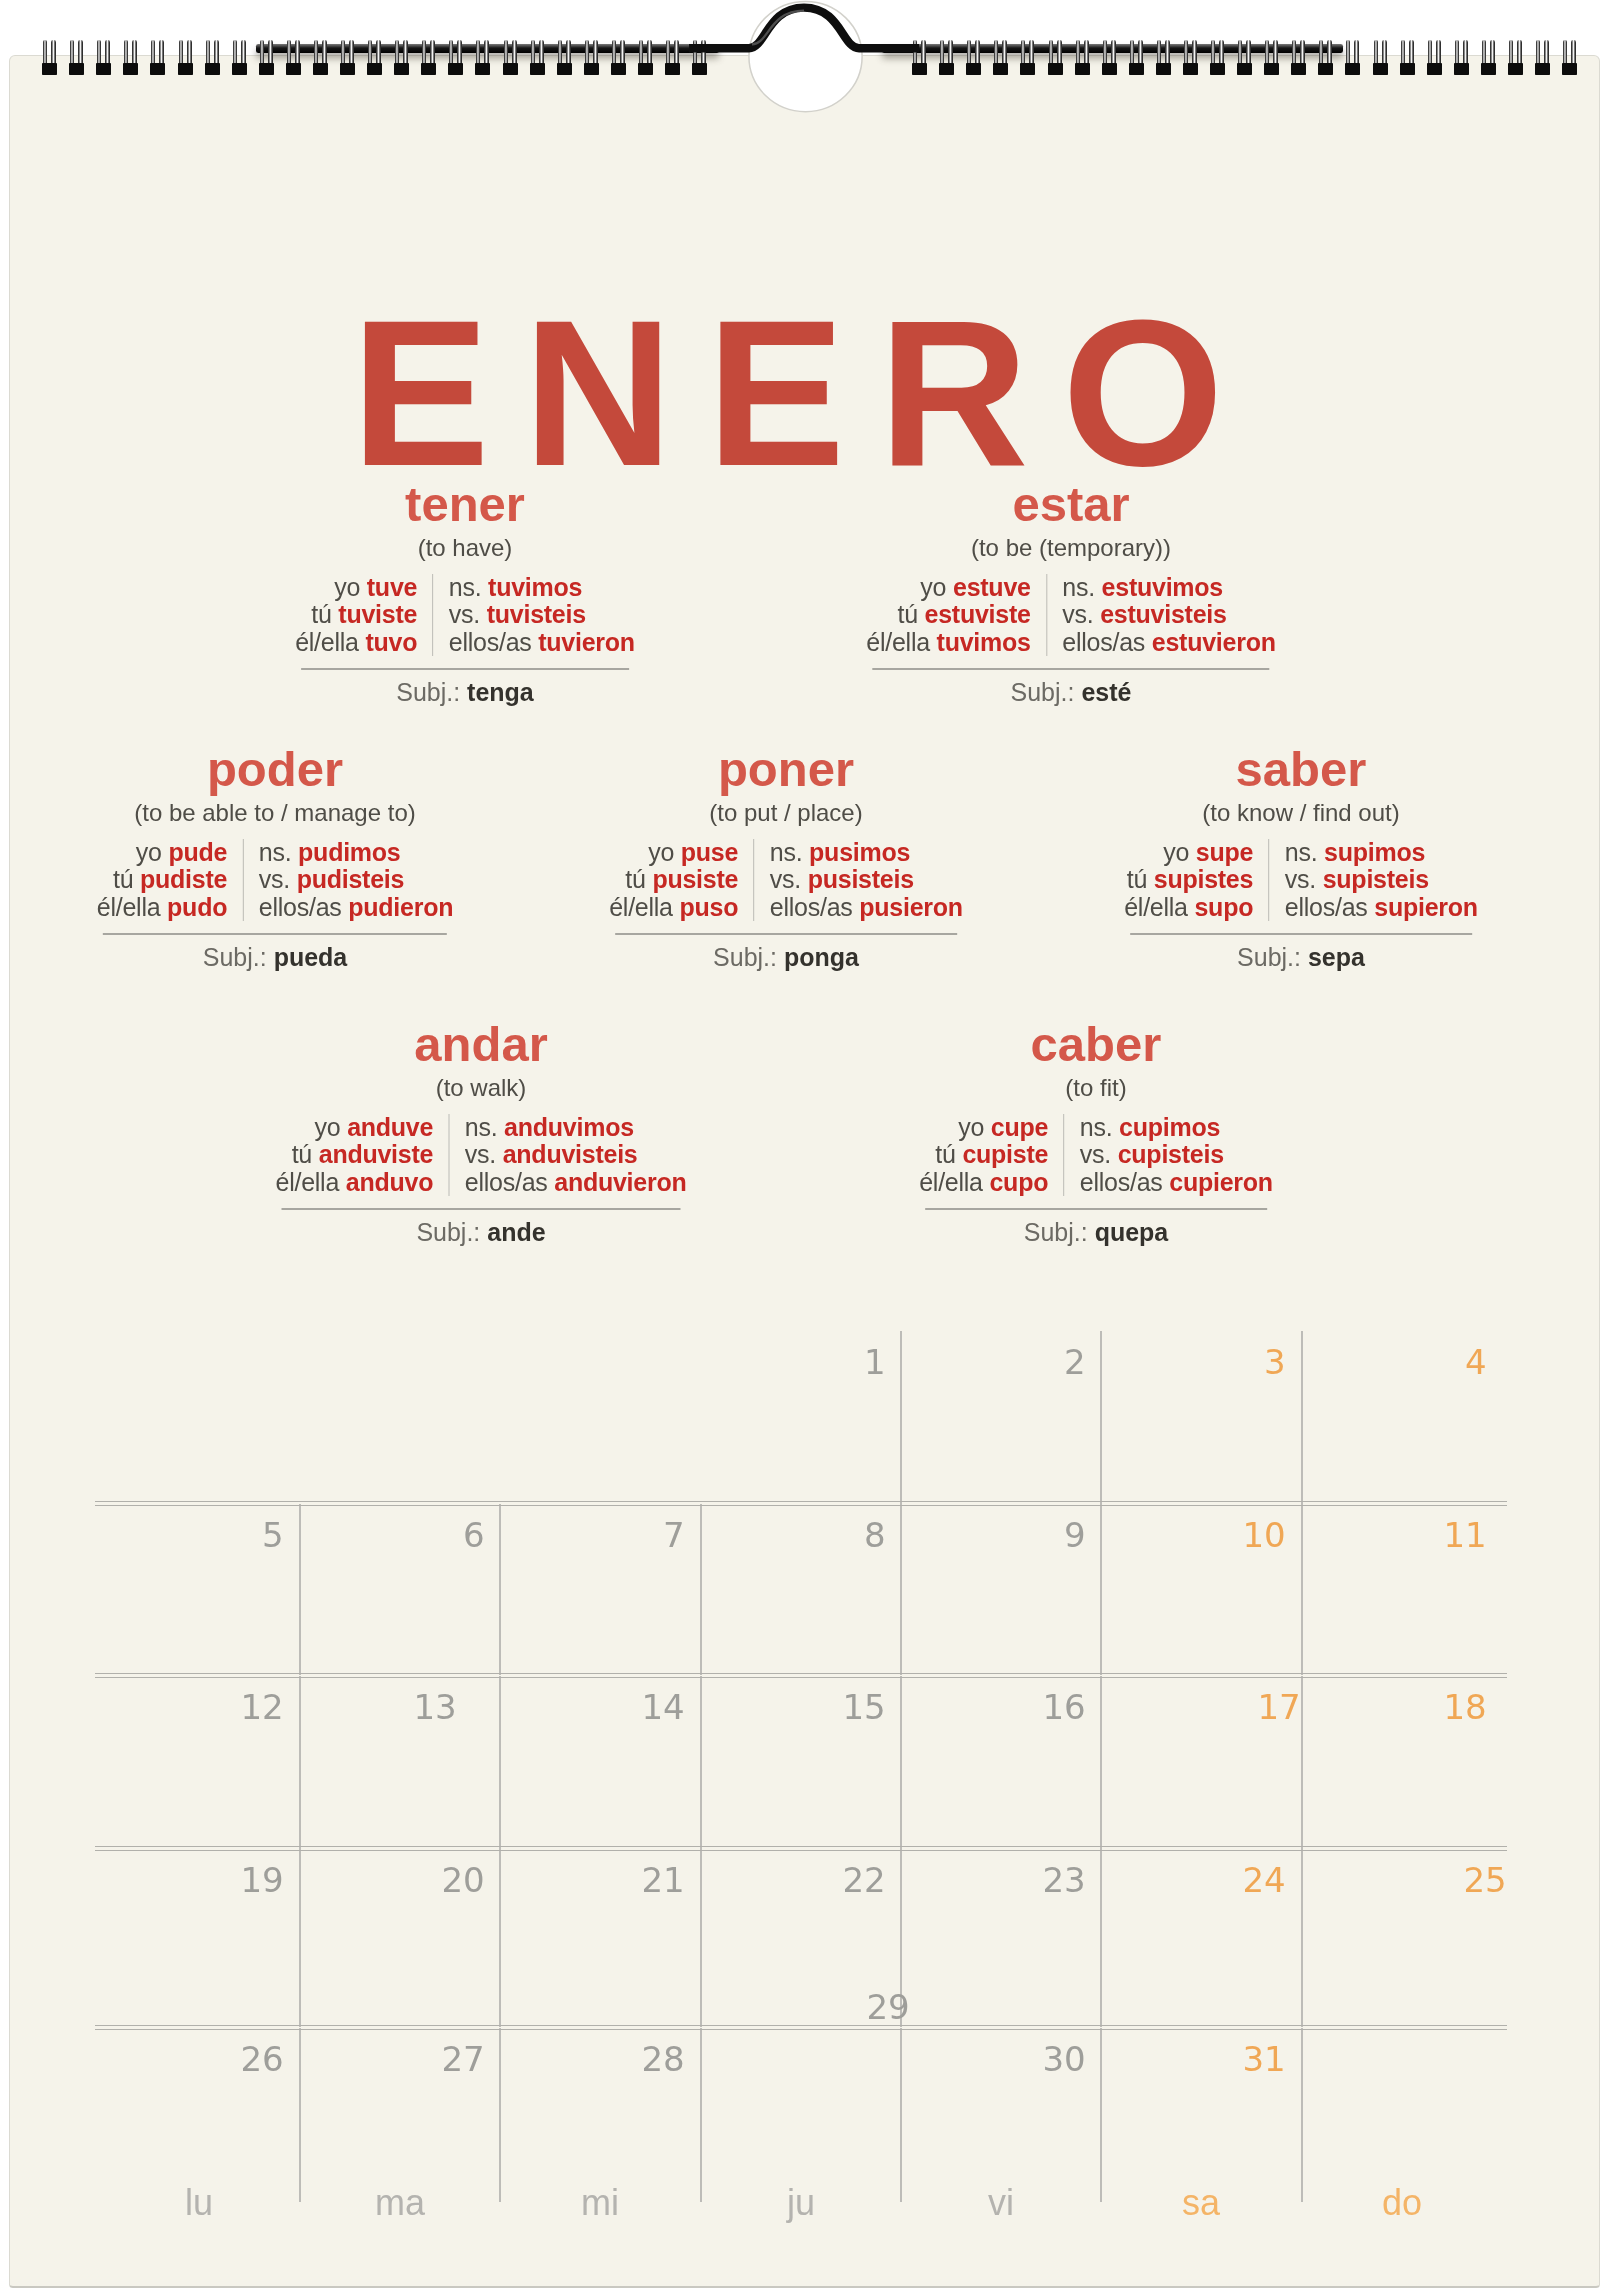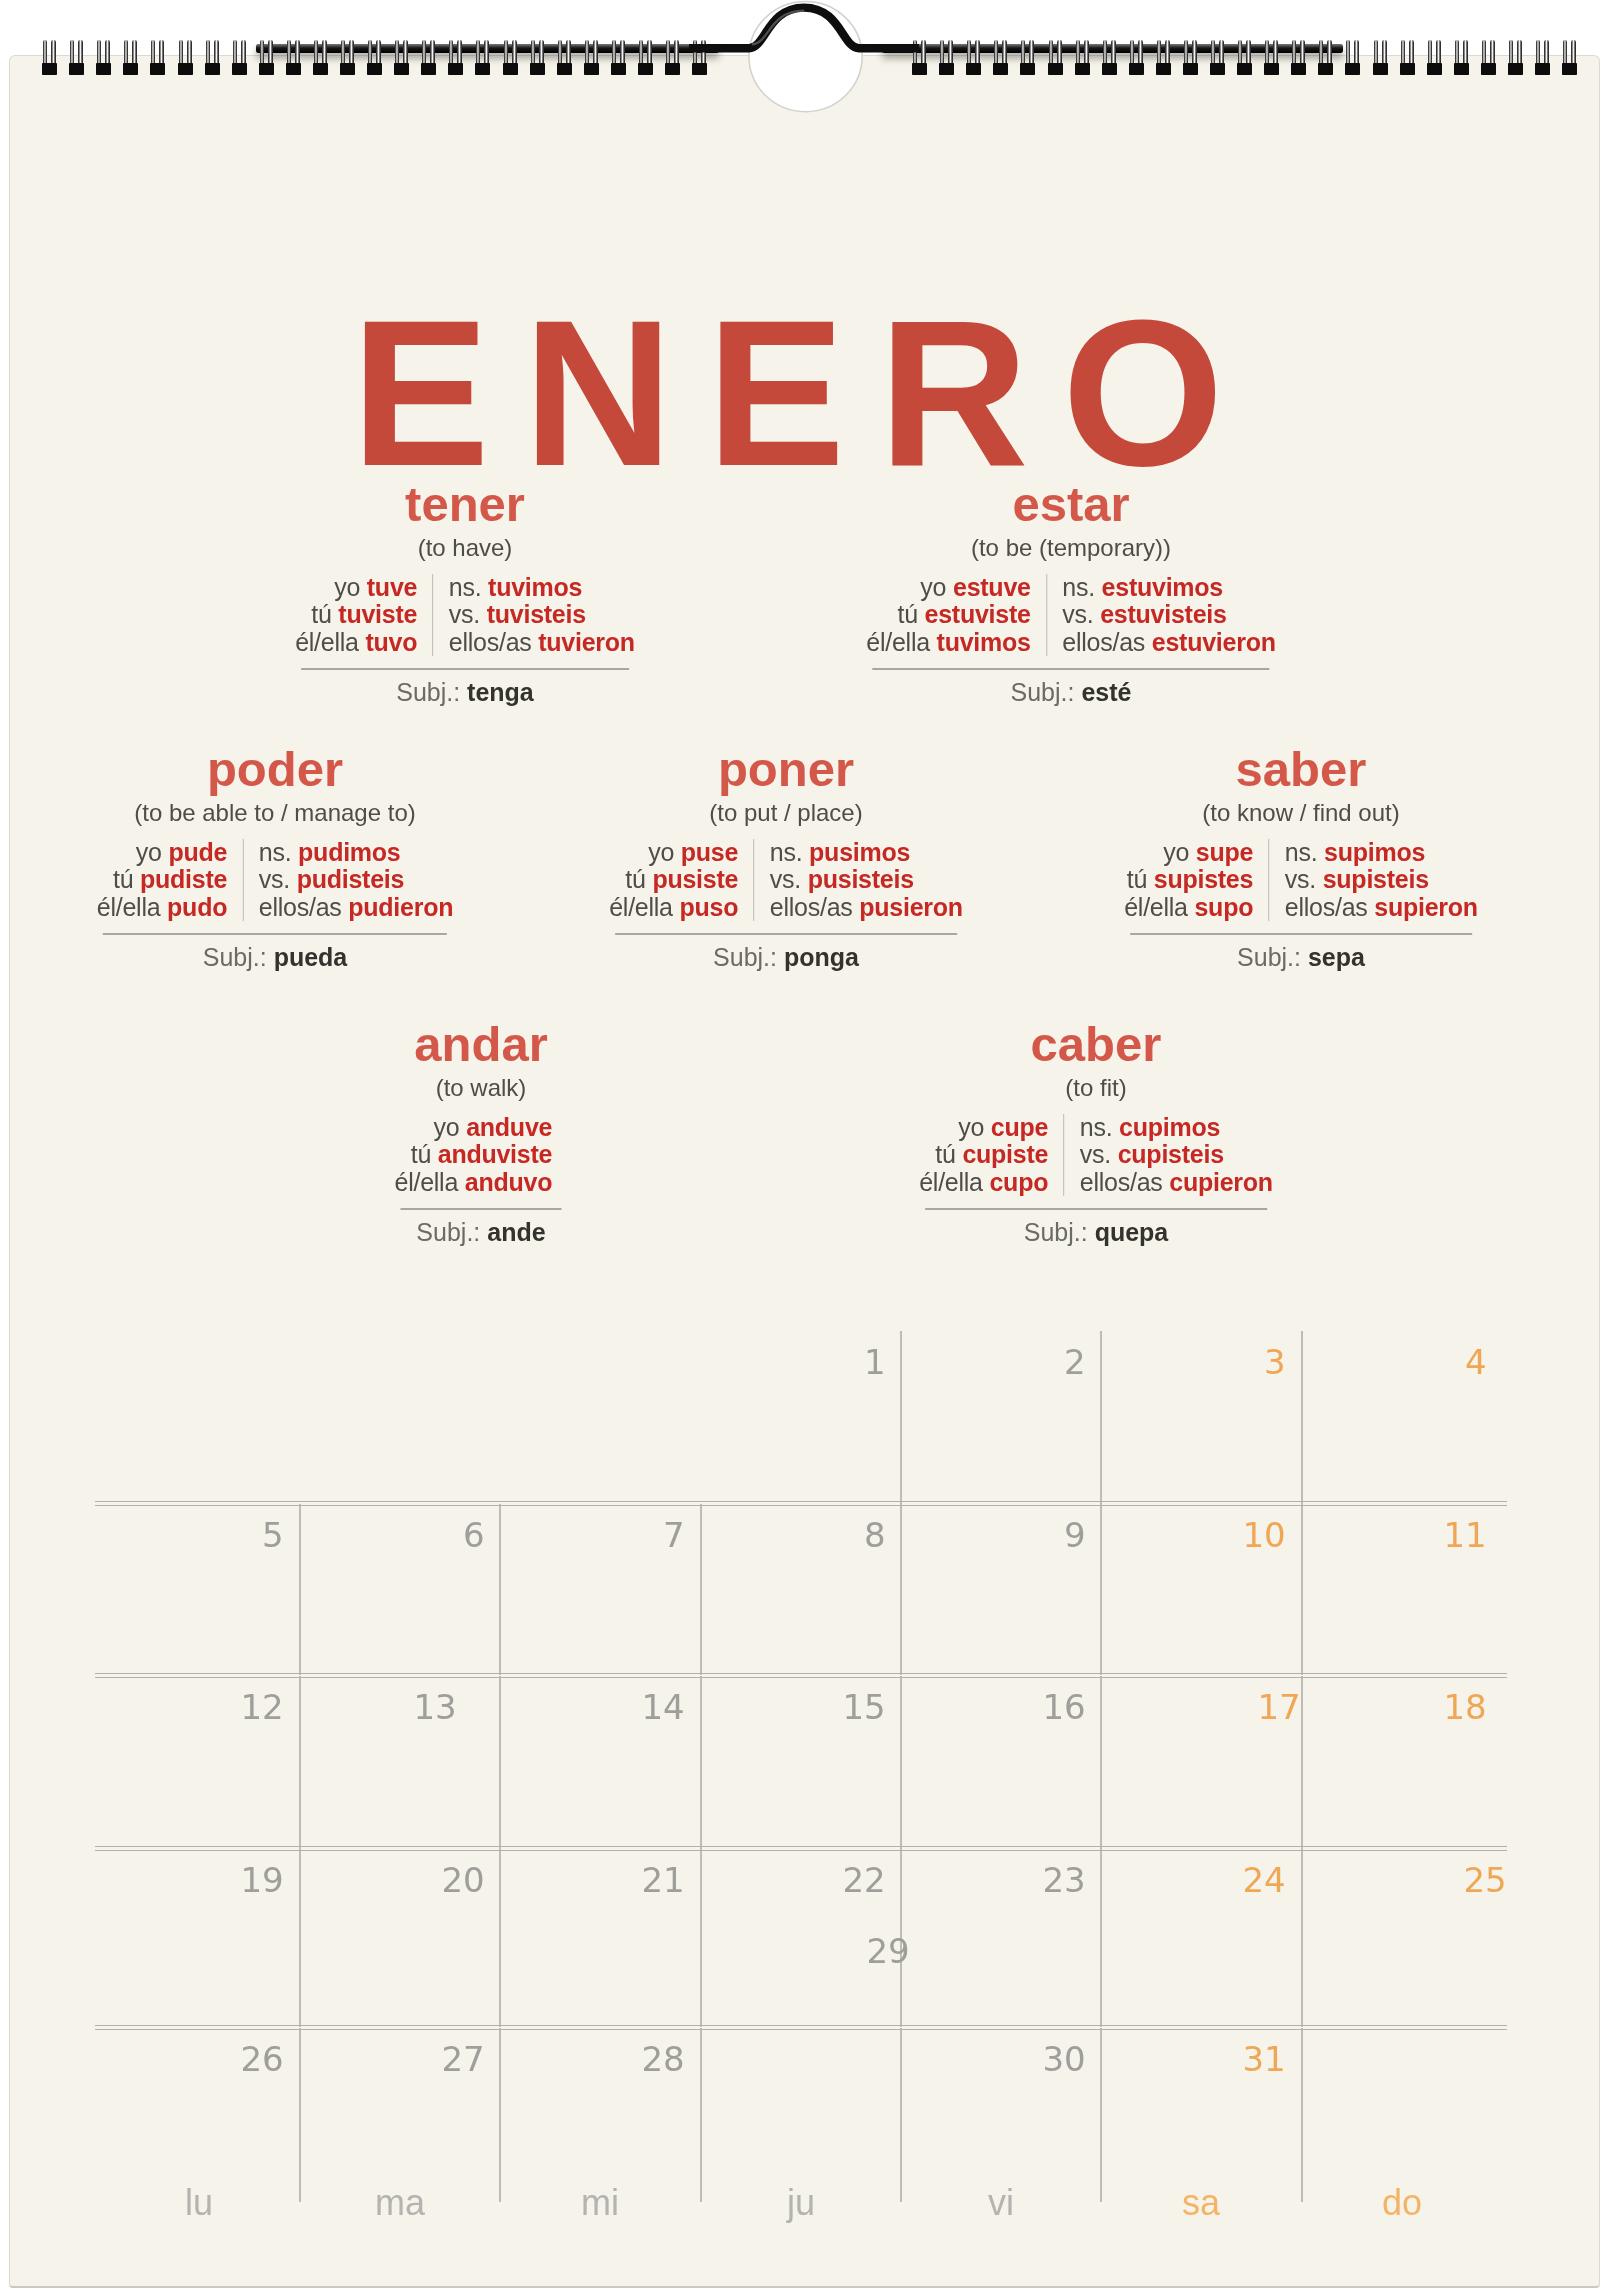--- a/index.html
+++ b/index.html
@@ -411,20 +411,25 @@
         <div class="subj"><span class="subj-label">Subj.:</span> <span class="subj-val">sepa</span></div>
       </div>
       <div class="verb-block" style="left: 481px; top: 1019px;">
         <div class="vtitle">andar</div>
         <div class="vtrans">(to walk)</div>
         <div class="conj">
           <div class="ccol left">
             <div class="crow"><span class="pron">yo</span> <span class="form">anduve</span></div>
             <div class="crow"><span class="pron">tú</span> <span class="form">anduviste</span></div>
             <div class="crow"><span class="pron">él/ella</span> <span class="form">anduvo</span></div>
+          </div>
+          <div class="ccol right">
+            <div class="crow"><span class="pron">ns.</span> <span class="form">anduvimos</span></div>
+            <div class="crow"><span class="pron">vs.</span> <span class="form">anduvisteis</span></div>
+            <div class="crow"><span class="pron">ellos/as</span> <span class="form">anduvieron</span></div>
           </div>
         </div>
         <div class="rule"></div>
         <div class="subj"><span class="subj-label">Subj.:</span> <span class="subj-val">ande</span></div>
       </div>
       <div class="verb-block" style="left: 1096px; top: 1019px;">
         <div class="vtitle">caber</div>
         <div class="vtrans">(to fit)</div>
         <div class="conj">
           <div class="ccol left">
@@ -493,21 +498,21 @@
       <div class="day weekend" style="left: 1101px; top: 1849px; width: 200px; height: 178px;">24</div>
       <div class="vline" style="left: 1302px; top: 1849px; height: 178px;"></div>
       <div class="day weekend" style="left: 1302px; top: 1849px; width: 200px; height: 178px; margin-left: 20px;">25</div>
       <div class="hline" style="left: 95px; width: 1412px; top: 2025px;"></div>
       <div class="day" style="left: 99px; top: 2028px; width: 200px; height: 174px;">26</div>
       <div class="vline" style="left: 300px; top: 2028px; height: 174px;"></div>
       <div class="day" style="left: 300px; top: 2028px; width: 200px; height: 174px;">27</div>
       <div class="vline" style="left: 500px; top: 2028px; height: 174px;"></div>
       <div class="day" style="left: 500px; top: 2028px; width: 200px; height: 174px;">28</div>
       <div class="vline" style="left: 701px; top: 2028px; height: 174px;"></div>
-      <div class="day" style="left: 701px; top: 1920px; width: 224px; height: 174px;">29</div>
+      <div class="day" style="left: 701px; top: 1976px; width: 224px; height: 174px;">29</div>
       <div class="vline" style="left: 901px; top: 2028px; height: 174px;"></div>
       <div class="day" style="left: 901px; top: 2028px; width: 200px; height: 174px;">30</div>
       <div class="vline" style="left: 1101px; top: 2028px; height: 174px;"></div>
       <div class="day weekend" style="left: 1101px; top: 2028px; width: 200px; height: 174px;">31</div>
       <div class="vline" style="left: 1302px; top: 2028px; height: 174px;"></div>
       <div class="wday" style="left: 99px; top: 2182px; width: 200px; height: 46px;">lu</div>
       <div class="wday" style="left: 300px; top: 2182px; width: 200px; height: 46px;">ma</div>
       <div class="wday" style="left: 500px; top: 2182px; width: 200px; height: 46px;">mi</div>
       <div class="wday" style="left: 701px; top: 2182px; width: 200px; height: 46px;">ju</div>
       <div class="wday" style="left: 901px; top: 2182px; width: 200px; height: 46px;">vi</div>

